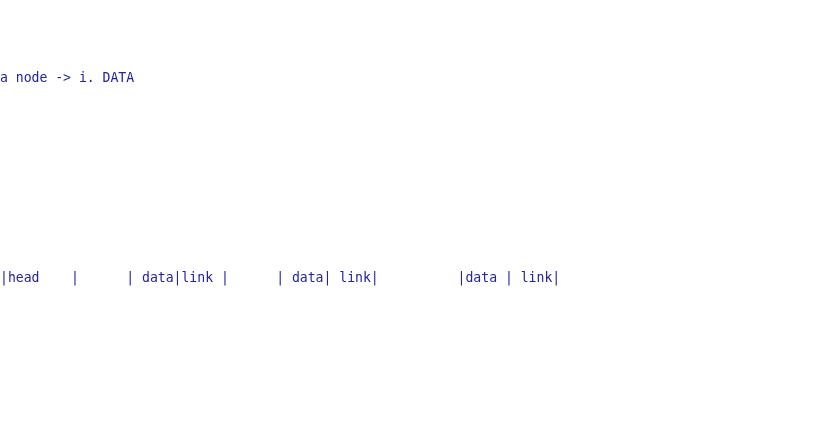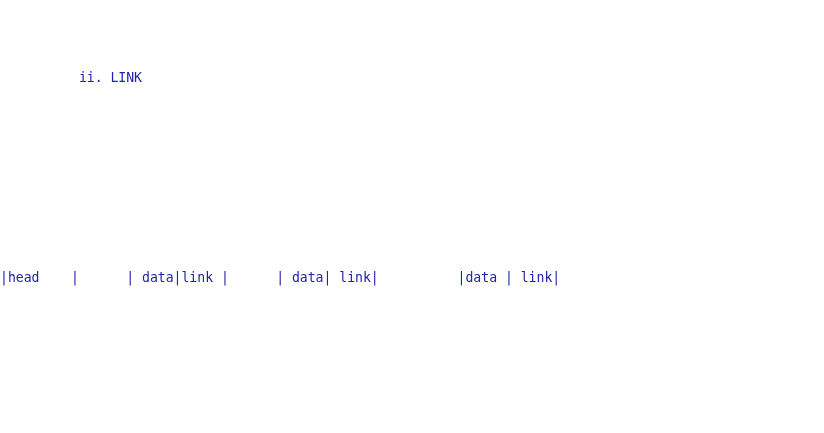--- a/index.html
+++ b/index.html
@@ -44,21 +44,21 @@
     padding: 0;
   }
 </style>
 </head>
 <body>
 
 <div class="page">
 
   <div class="text-doc">
 
-    <span class="blk">          ii. LINK</span>
+    <span class="blk">a node -&gt; i. DATA</span>
     <span class="blk"> </span>
 
     <span class="blk"> </span>
 
     <span class="blk">|head    |      | data|link |      | data| link|          |data | link|</span>
     
     
     
 
     

